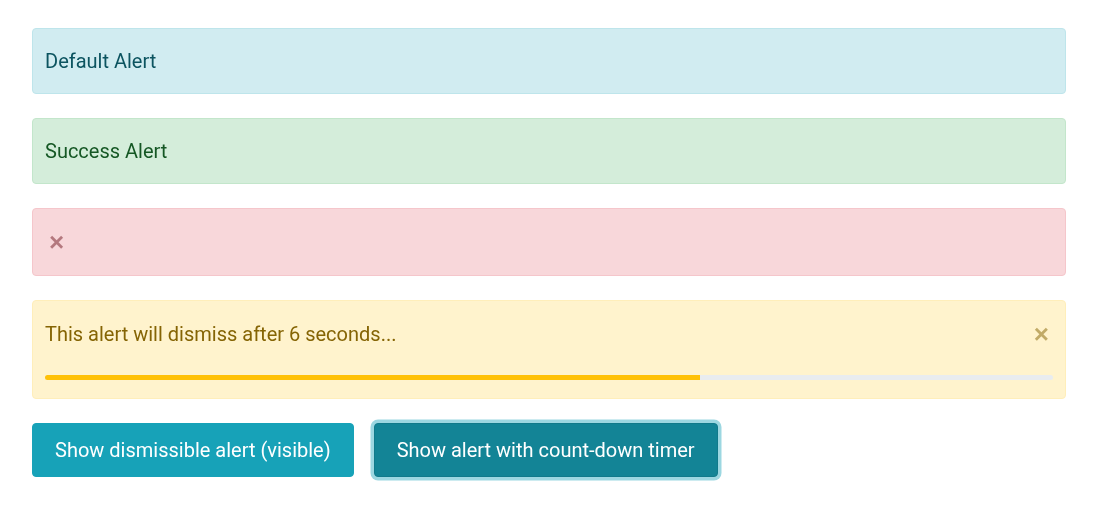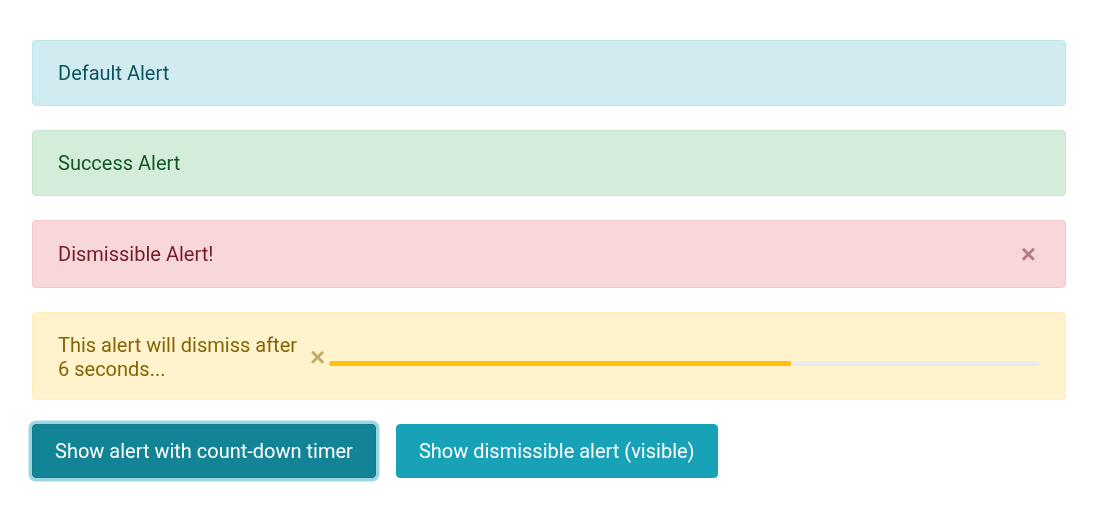--- a/index.html
+++ b/index.html
@@ -9,28 +9,27 @@
     }
     body {
       font-family: "Segoe UI", -apple-system, BlinkMacSystemFont, Roboto, "Helvetica Neue", Arial, sans-serif;
       background: #ffffff;
       padding: 28px 32px;
       width: 1098px;
     }
     .alert {
       border-radius: 4px;
       border: 1px solid transparent;
-      padding: 20px 25px;
+      padding: 20px 12px;
       margin-bottom: 24px;
       font-size: 20px;
       display: flex;
       align-items: center;
       justify-content: space-between;
       position: relative;
-      margin-top: 12px;
     }
     .alert-info {
       background-color: #d1ecf1;
       border-color: #bee5eb;
       color: #0c5460;
     }
     .alert-success {
       background-color: #d4edda;
       border-color: #c3e6cb;
       color: #155724;
@@ -38,21 +37,21 @@
     }
     .alert-danger {
       background-color: #f8d7da;
       border-color: #f5c6cb;
       color: #721c24;
     }
     .alert-warning {
       background-color: #fff3cd;
       border-color: #ffeeba;
       color: #856404;
-      flex-direction: row;
+      flex-direction: column;
       align-items: stretch;
       padding-bottom: 18px;
     }
     .alert-warning .alert-top {
       display: flex;
       align-items: center;
       justify-content: space-between;
     }
     .close-btn {
       background: none;
@@ -109,30 +108,29 @@
 
 <div class="alert alert-info">
   <span>Default Alert</span>
 </div>
 
 <div class="alert alert-success">
   <span>Success Alert</span>
 </div>
 
 <div class="alert alert-danger">
-  <span>Dismissible Alert!</span>
   <button class="close-btn" aria-label="Close">×</button>
 </div>
 
 <div class="alert alert-warning">
   <div class="alert-top">
     <span>This alert will dismiss after 6 seconds...</span>
     <button class="close-btn" aria-label="Close">×</button>
   </div>
   <div class="progress">
     <div class="progress-bar"></div>
   </div>
 </div>
 
 <div class="btn-row">
+  <button class="btn">Show dismissible alert (visible)</button>
   <button class="btn focused">Show alert with count-down timer</button>
-  <button class="btn">Show dismissible alert (visible)</button>
 </div>
 
 </body></html>

